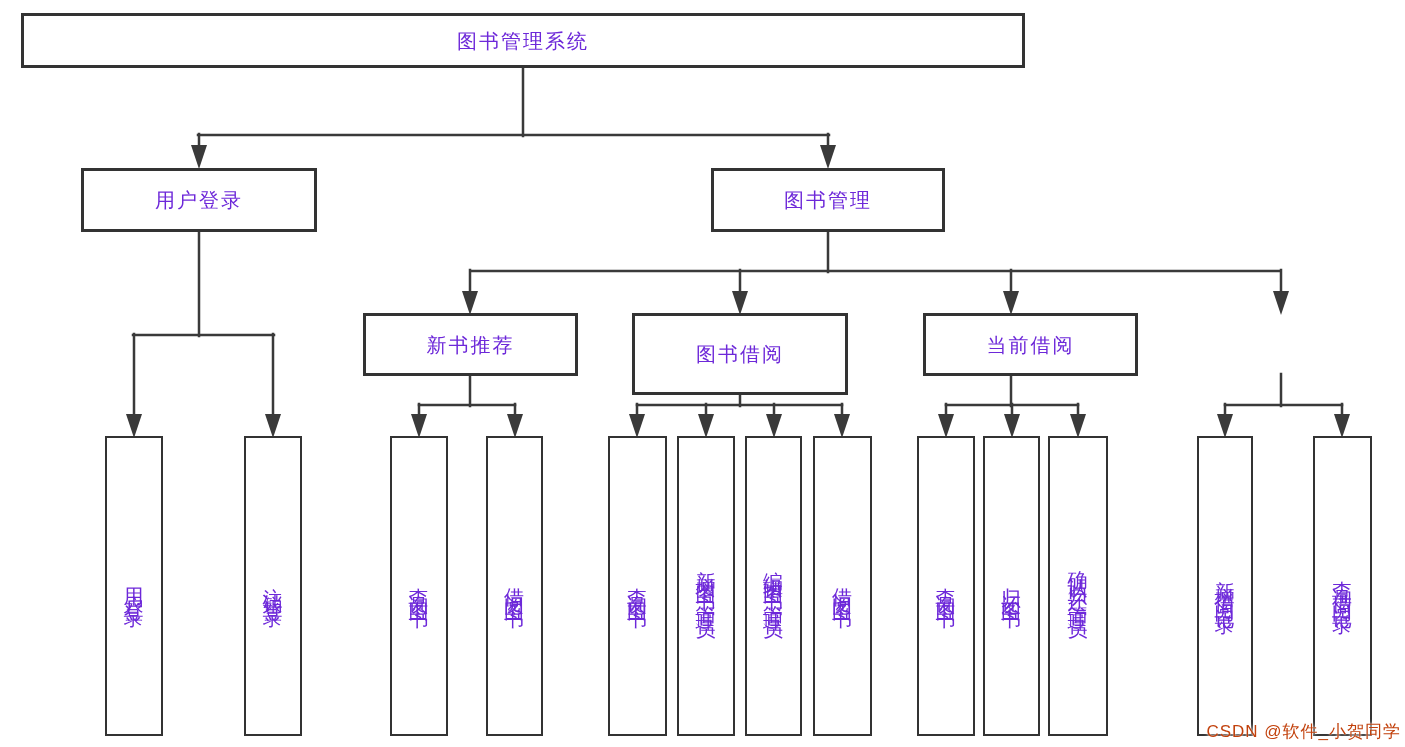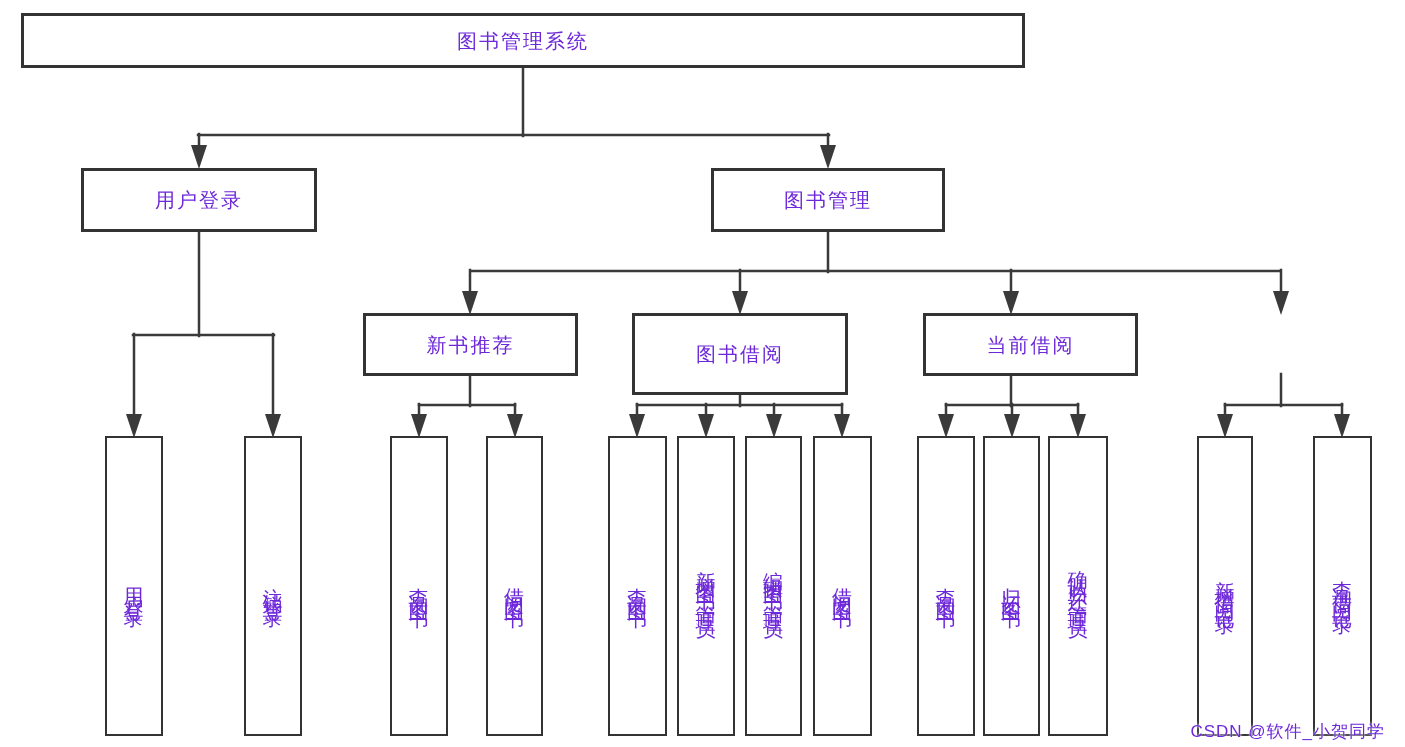--- a/index.html
+++ b/index.html
@@ -54,25 +54,25 @@
   .leaf-5  { left: 677px;  width: 58px; }
   .leaf-6  { left: 745px;  width: 57px; }
   .leaf-7  { left: 813px;  width: 59px; }
   .leaf-8  { left: 917px;  width: 58px; }
   .leaf-9  { left: 983px;  width: 57px; }
   .leaf-10 { left: 1048px; width: 60px; }
   .leaf-11 { left: 1197px; width: 56px; }
   .leaf-12 { left: 1313px; width: 59px; }
   #watermark {
     position: absolute;
-    right: 20px;
+    right: 4px;
     bottom: 4px;
     font-size: 17px;
     letter-spacing: 1px;
-    color: #6d28d9;
+    color: #c2410c;
     text-shadow: 0 0 2px #ffffff, 0 0 4px #ffffff;
     z-index: 5;
     white-space: nowrap;
     text-align: right;
   }
 </style>
 </head>
 <body>
 
 <div id="stage">

